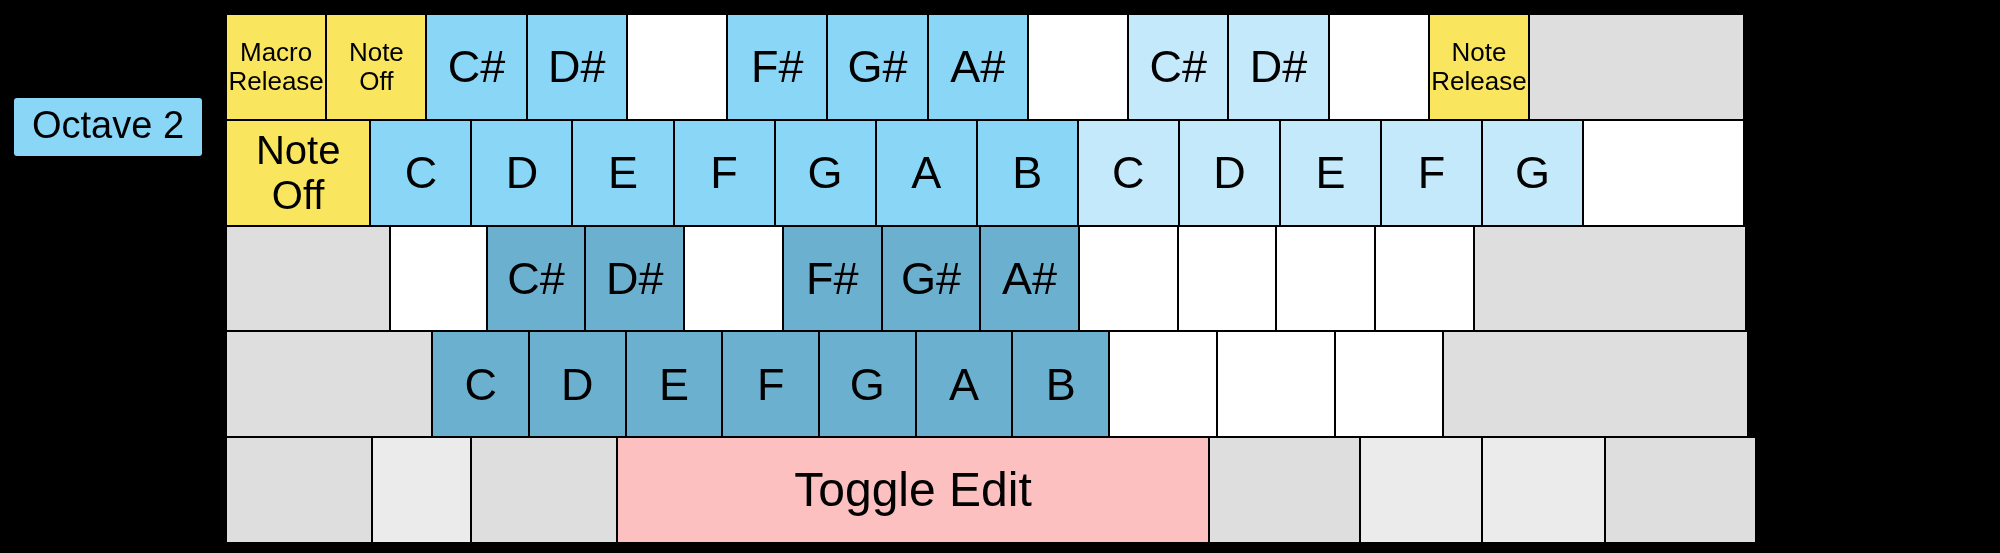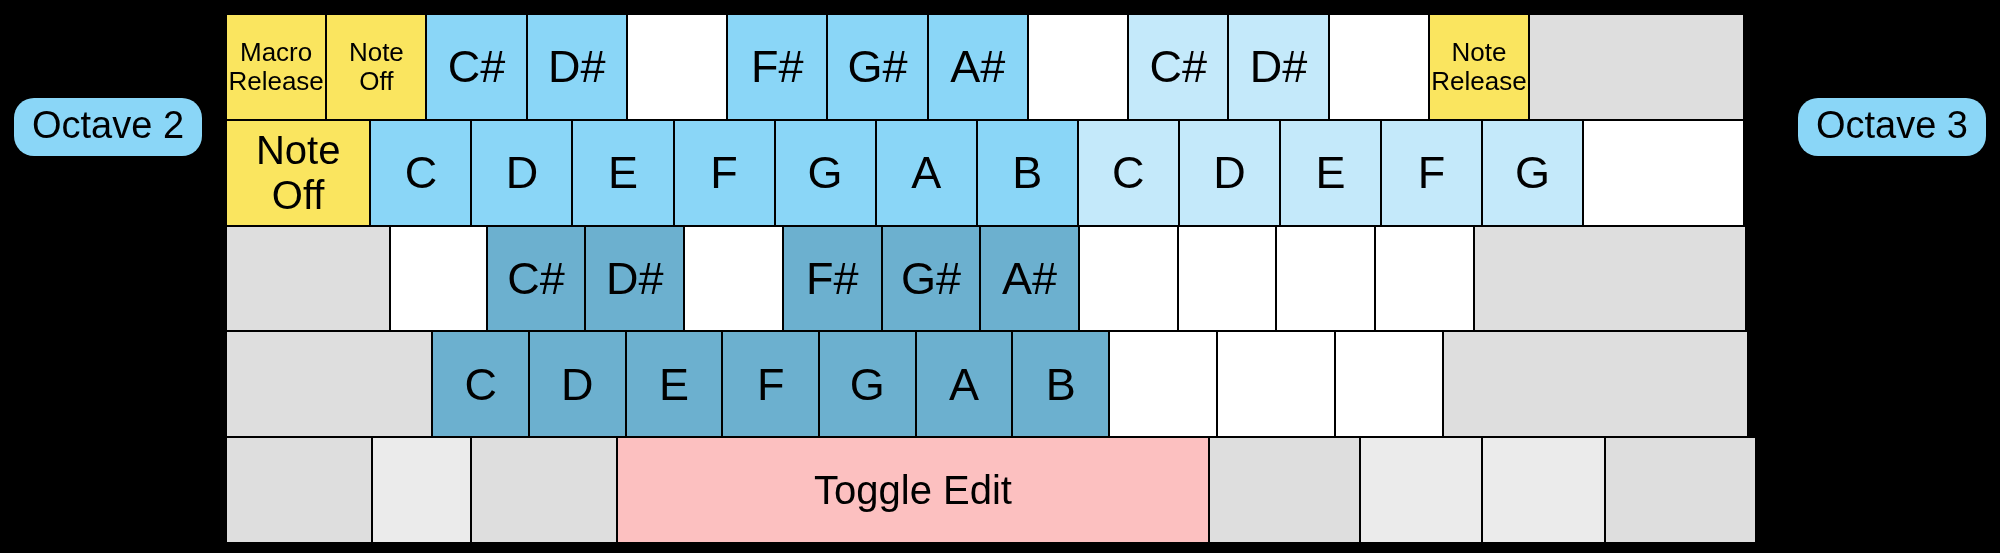--- a/index.html
+++ b/index.html
@@ -54,44 +54,43 @@
   .f-yellow  { background: #fae55f; }
   .f-sky     { background: #8ad6f7; }
   .f-lightsky{ background: #c4e9fa; }
   .f-steel   { background: #6cb0cf; }
   .f-pink    { background: #fcc0c0; }
 
   
   .t-big   { font-size: 45px; }
   .t-mid   { font-size: 40px; }
   .t-small { font-size: 26px; }
-  .t-toggle{ font-size: 40px; }
+  .t-toggle{ font-size: 48px; }
   .twolines { line-height: 1.12; }
 
   
   .pill {
     position: absolute;
     background: #8ad6f7;
     color: #000;
-    border-radius: 20px;
+    border-radius: 3px;
     font-size: 38px;
     padding: 6px 18px 9px 18px;
     white-space: nowrap;
   }
   #pill-oct2 { left: 14px;  top: 98px; }
   #pill-oct1 { left: 14px;  top: 310px; }
   #pill-oct3 { right: 14px; top: 98px; }
 </style>
 </head>
 <body>
 
 <div id="stage">
 
   <div id="pill-oct2" class="pill">Octave 2</div>
-  <div id="pill-oct3" class="pill">Octave 3</div>
 
   <div id="grid">
       <div class="krow">
         <div class="cell f-yellow t-small twolines" style="flex: 0 0 6.61376%; flex-direction: column; align-items: center;">
           <div>Macro</div>
           <div>Release</div>
         </div>
         <div class="cell f-yellow t-small twolines" style="flex: 0 0 6.61376%; flex-direction: column;">
           <div>Note</div>
           <div>Off</div>

